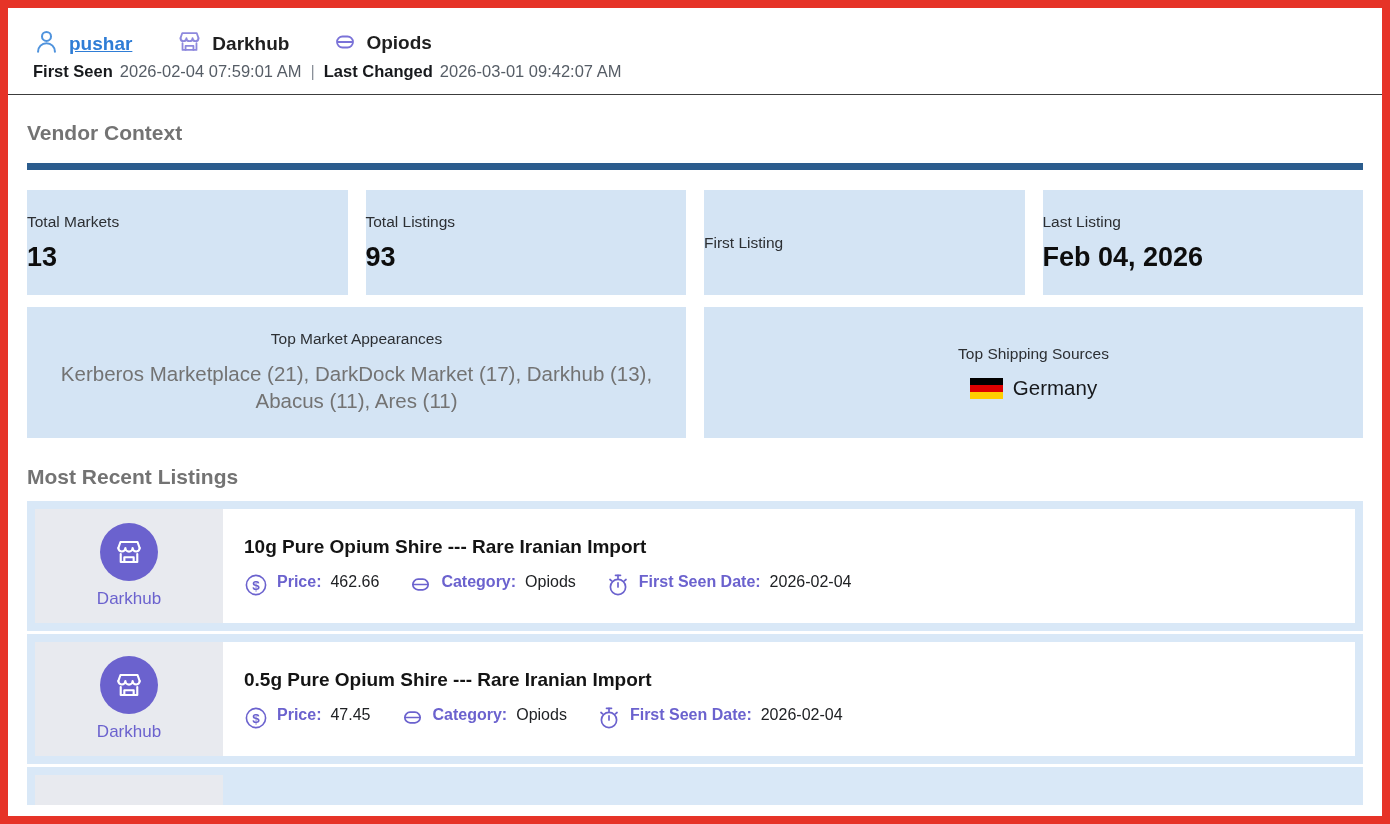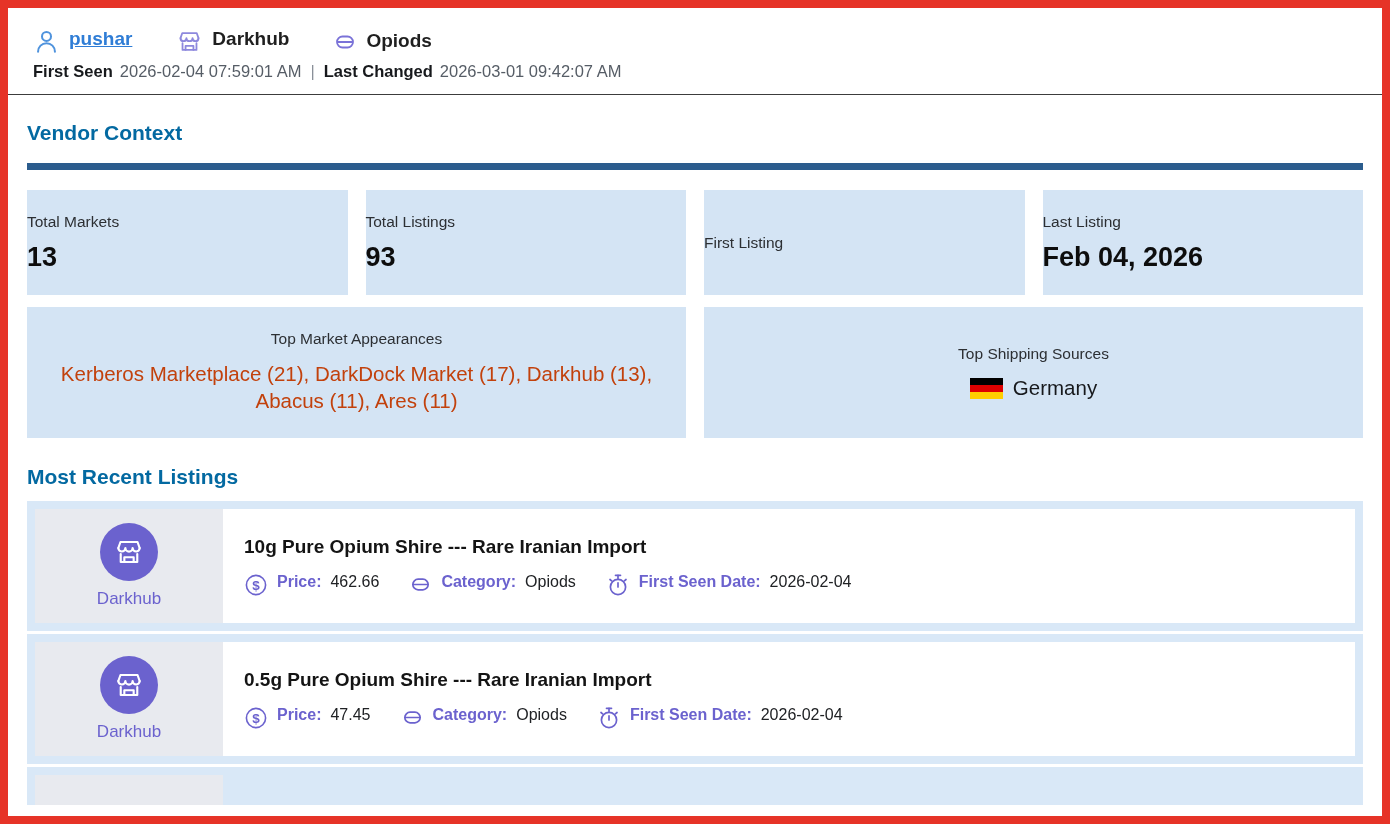--- a/index.html
+++ b/index.html
@@ -9,59 +9,59 @@
     background: #ffffff;
     border: 8px solid #e63327;
     overflow: hidden;
     color: #1a1a1a;
   }
   .content { padding: 0 19px; }
 
   
   .header-bar { padding: 20px 6px 0; }
   .chips { display: flex; align-items: center; gap: 44px; }
-  .chip { display: flex; align-items: flex-start; gap: 9px; }
+  .chip { display: flex; align-items: flex-end; gap: 9px; }
   .chip .ic { display: inline-flex; }
   .chip-label { font-size: 19px; font-weight: bold; color: #1f1f1f; }
   a.vendor-link {
     font-size: 19px; font-weight: bold;
     color: #2f7dd6; text-decoration: underline;
   }
   .person { color: #4f93dd; }
   .store-sm { color: #8d88dd; }
   .pill-sm { color: #7a72d8; }
 
   .meta-row { margin-top: 7px; font-size: 16.5px; display: flex; align-items: center; gap: 7px; }
   .meta-label { font-weight: bold; color: #17191c; }
   .meta-value { color: #565d66; }
   .meta-sep { color: #8a9099; padding: 0 2px; }
 
   .top-divider { border: none; border-top: 1.5px solid #3c3c3c; margin: 13px -19px 0; }
 
   
-  .section-title { font-size: 21px; font-weight: bold; color: #0369a1; }
+  .section-title { font-size: 21px; font-weight: bold; color: #737373; }
   .vc-title { margin-top: 26px; }
   .accent-bar { height: 7px; background: #2b5c8d; margin-top: 18px; }
 
   .stats-grid { display: grid; grid-template-columns: repeat(4, 1fr); gap: 18px; margin-top: 20px; }
   .stat-card {
     background: #d4e4f4; height: 105px;
     display: flex; flex-direction: column; align-items: flex-start; justify-content: center; gap: 11px;
   }
   .stat-label { font-size: 15.5px; color: #2c2f33; }
   .stat-value { font-size: 27px; font-weight: bold; color: #0d0d0d; }
 
   .wide-grid { display: grid; grid-template-columns: 1fr 1fr; gap: 18px; margin-top: 12px; }
   .wide-card {
     background: #d4e4f4; height: 131px;
     display: flex; flex-direction: column; align-items: center; justify-content: center; gap: 13px;
     text-align: center; padding: 0 30px;
   }
   .wide-label { font-size: 15.5px; color: #2c2f33; }
-  .wide-value { font-size: 20.5px; color: #c2410c; line-height: 1.3; max-width: 600px; }
+  .wide-value { font-size: 20.5px; color: #737373; line-height: 1.3; max-width: 600px; }
   .flag-row { display: flex; align-items: center; gap: 10px; font-size: 20.5px; color: #17191c; }
   .flag-de { width: 33px; height: 21px; display: flex; flex-direction: column; }
   .flag-de span { flex: 1; }
   .flag-de .b1 { background: #000000; }
   .flag-de .b2 { background: #dd0000; }
   .flag-de .b3 { background: #ffce00; }
 
   
   .listings-title { margin-top: 27px; }
   .listing-card { background: #d9e8f7; padding: 8px; margin-top: 12px; display: flex; }

